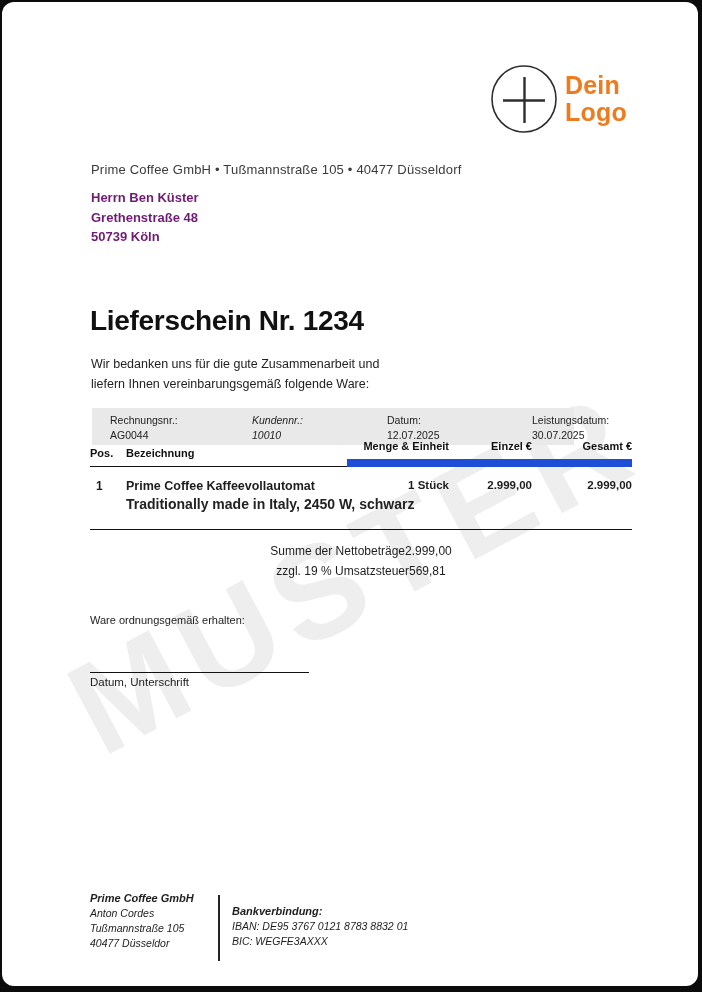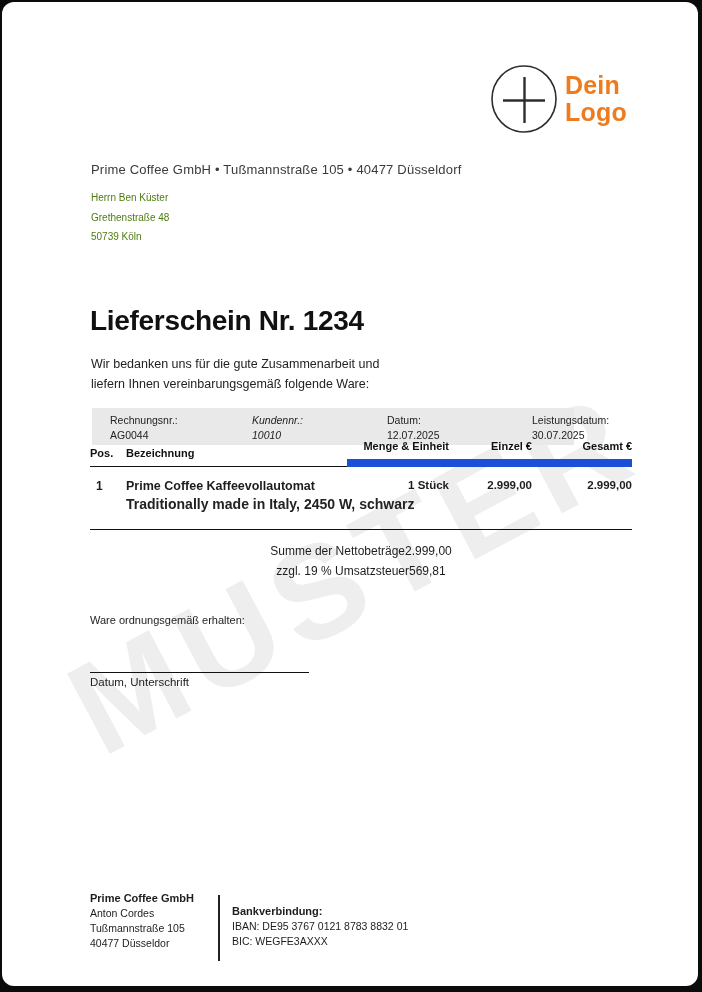--- a/index.html
+++ b/index.html
@@ -39,21 +39,21 @@
   
   .logo { top: 62px; left: 488px; display: flex; align-items: center; gap: 7px; }
   .logo-circle { width: 68px; height: 70px; display: block; }
   .logo-text {
     font-size: 25px; font-weight: 800; line-height: 27px;
     color: #ee7c1f; letter-spacing: 0.2px;
   }
 
   
   .sender-line { top: 160px; left: 89px; font-size: 13px; color: #3a3a3a; letter-spacing: 0.2px; }
-  .recipient { top: 186px; left: 89px; font-size: 10px; line-height: 19.5px; color: #4d7c0f; }
+  .recipient { top: 186px; left: 89px; font-size: 13px; line-height: 19.5px; color: #701a75; font-weight: bold; }
 
   
   .title { top: 303px; left: 88px; font-size: 28px; font-weight: 700; letter-spacing: -0.3px; color: #111; }
   .intro { top: 353px; left: 89px; font-size: 12.5px; line-height: 19.5px; color: #222; }
   .intro span { display: block; }
 
   
   .infobar {
     top: 406px; left: 90px; width: 482px; height: 37px;
     background: #e9e9e9;
@@ -97,21 +97,21 @@
   .sig-caption { font-size: 11.5px; margin-top: 3px; }
 
   
   .footer { top: 889px; left: 88px; width: 542px; display: flex; }
   .fcol { font-size: 10.5px; line-height: 15px; color: #1d1d1d; }
   .fcol .bold-line { font-weight: 700; font-size: 11px; }
   .fcol1 { width: 128px; }
   .fdiv { width: 1px; background: #222; height: 66px; margin-top: 4px; }
   .fcol2 { width: 185px; padding-left: 17px; padding-top: 15px; }
   .fcol3 { flex: 1; padding-left: 12px; padding-top: 13px; }
-  .fcol .line { display: block; }
+  .fcol .line { display: block; font-style: italic; }
 </style>
 </head>
 <body>
 
 <div class="page">
 
   <div class="watermark">MUSTER</div>
 
   <div class="abs logo">
     <span>

